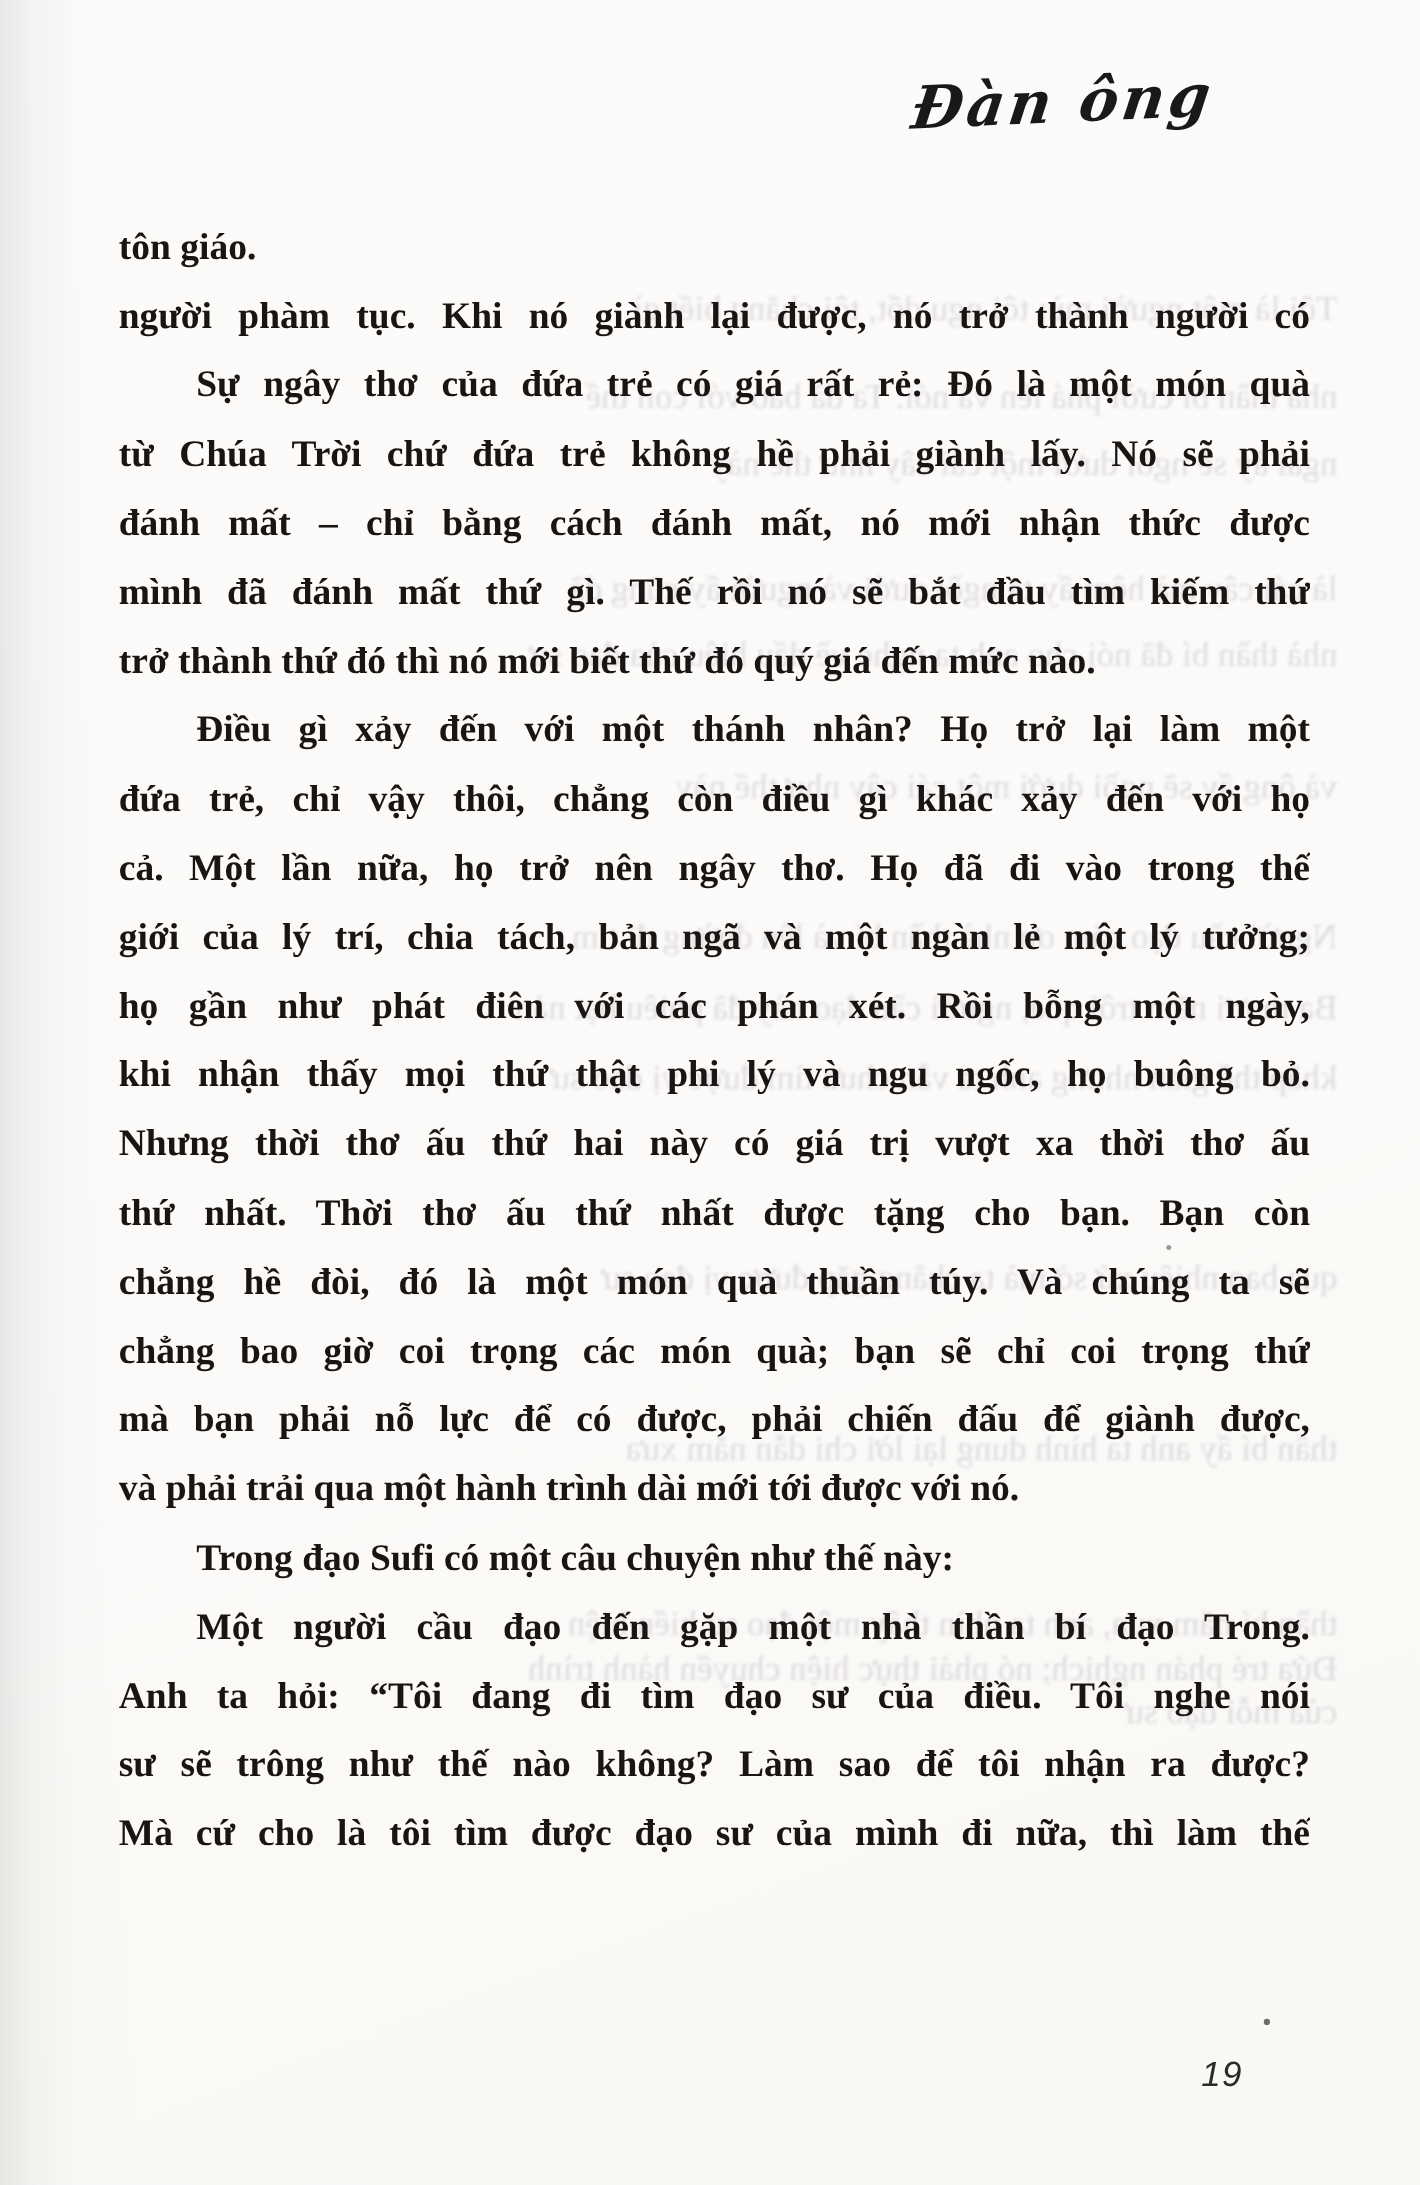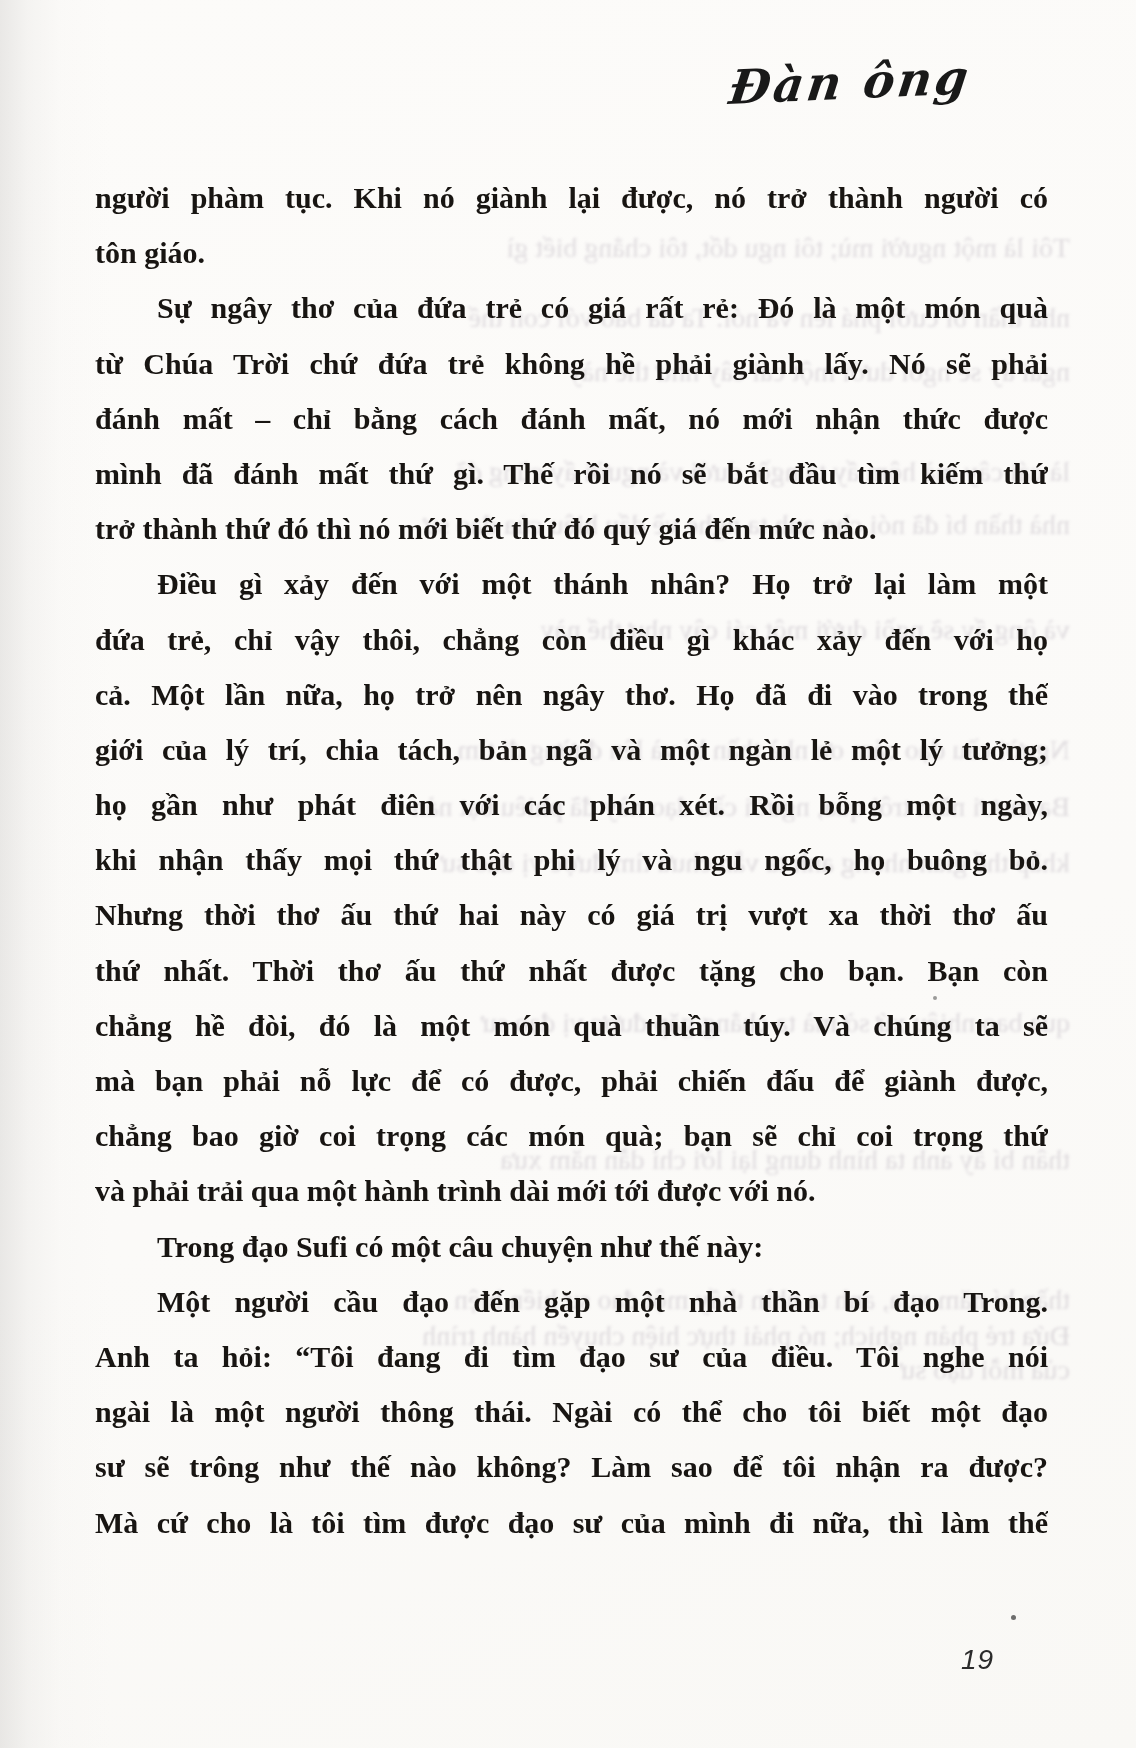--- a/index.html
+++ b/index.html
@@ -108,43 +108,42 @@
       <div class="bleed-line" style="top: 1003px;">qua bao nhiêu xứ sở mà ta chẳng gặp được vị đạo sư</div>
       <div class="bleed-line" style="top: 1140px;">thân bí ấy anh ta hình dung lại lời chỉ dẫn năm xưa</div>
       <div class="bleed-line" style="top: 1280px;">thần bí năm xưa, anh ta nhìn thấy một đạo sư hiển hiện</div>
       <div class="bleed-line" style="top: 1316px;">Đứa trẻ phản nghịch; nó phải thực hiện chuyến hành trình</div>
       <div class="bleed-line" style="top: 1350px;">của mỗi đạo sư</div>
     </div>
 
   <div class="header-script">Đàn ông</div>
 
   <div class="text-block">
+      <div class="line para-end">tôn giáo.</div>
       <div class="line">người phàm tục. Khi nó giành lại được, nó trở thành người có</div>
-      <div class="line para-end">tôn giáo.</div>
       <div class="line indent">Sự ngây thơ của đứa trẻ có giá rất rẻ: Đó là một món quà</div>
       <div class="line">từ Chúa Trời chứ đứa trẻ không hề phải giành lấy. Nó sẽ phải</div>
       <div class="line">đánh mất – chỉ bằng cách đánh mất, nó mới nhận thức được</div>
       <div class="line">mình đã đánh mất thứ gì. Thế rồi nó sẽ bắt đầu tìm kiếm thứ</div>
       <div class="line para-end">trở thành thứ đó thì nó mới biết thứ đó quý giá đến mức nào.</div>
       <div class="line indent">Điều gì xảy đến với một thánh nhân? Họ trở lại làm một</div>
       <div class="line">đứa trẻ, chỉ vậy thôi, chẳng còn điều gì khác xảy đến với họ</div>
       <div class="line">cả. Một lần nữa, họ trở nên ngây thơ. Họ đã đi vào trong thế</div>
       <div class="line">giới của lý trí, chia tách, bản ngã và một ngàn lẻ một lý tưởng;</div>
       <div class="line">họ gần như phát điên với các phán xét. Rồi bỗng một ngày,</div>
       <div class="line">khi nhận thấy mọi thứ thật phi lý và ngu ngốc, họ buông bỏ.</div>
       <div class="line">Nhưng thời thơ ấu thứ hai này có giá trị vượt xa thời thơ ấu</div>
       <div class="line">thứ nhất. Thời thơ ấu thứ nhất được tặng cho bạn. Bạn còn</div>
       <div class="line">chẳng hề đòi, đó là một món quà thuần túy. Và chúng ta sẽ</div>
+      <div class="line">chẳng bao giờ coi trọng các món quà; bạn sẽ chỉ coi trọng thứ</div>
       <div class="line">mà bạn phải nỗ lực để có được, phải chiến đấu để giành được,</div>
-      <div class="line">chẳng bao giờ coi trọng các món quà; bạn sẽ chỉ coi trọng thứ</div>
       <div class="line para-end">và phải trải qua một hành trình dài mới tới được với nó.</div>
       <div class="line indent para-end">Trong đạo Sufi có một câu chuyện như thế này:</div>
       <div class="line indent">Một người cầu đạo đến gặp một nhà thần bí đạo Trong.</div>
       <div class="line">Anh ta hỏi: “Tôi đang đi tìm đạo sư của điều. Tôi nghe nói</div>
-      <div class="line">ngài là một người thông thái. Ngài có thể cho tôi biết một đạo</div>
       <div class="line">sư sẽ trông như thế nào không? Làm sao để tôi nhận ra được?</div>
       <div class="line">Mà cứ cho là tôi tìm được đạo sư của mình đi nữa, thì làm thế</div>
     </div>
 
   <div class="page-number">19</div>
 
   <div class="speck s1"></div>
   <div class="speck s2"></div>
 
 </div>

